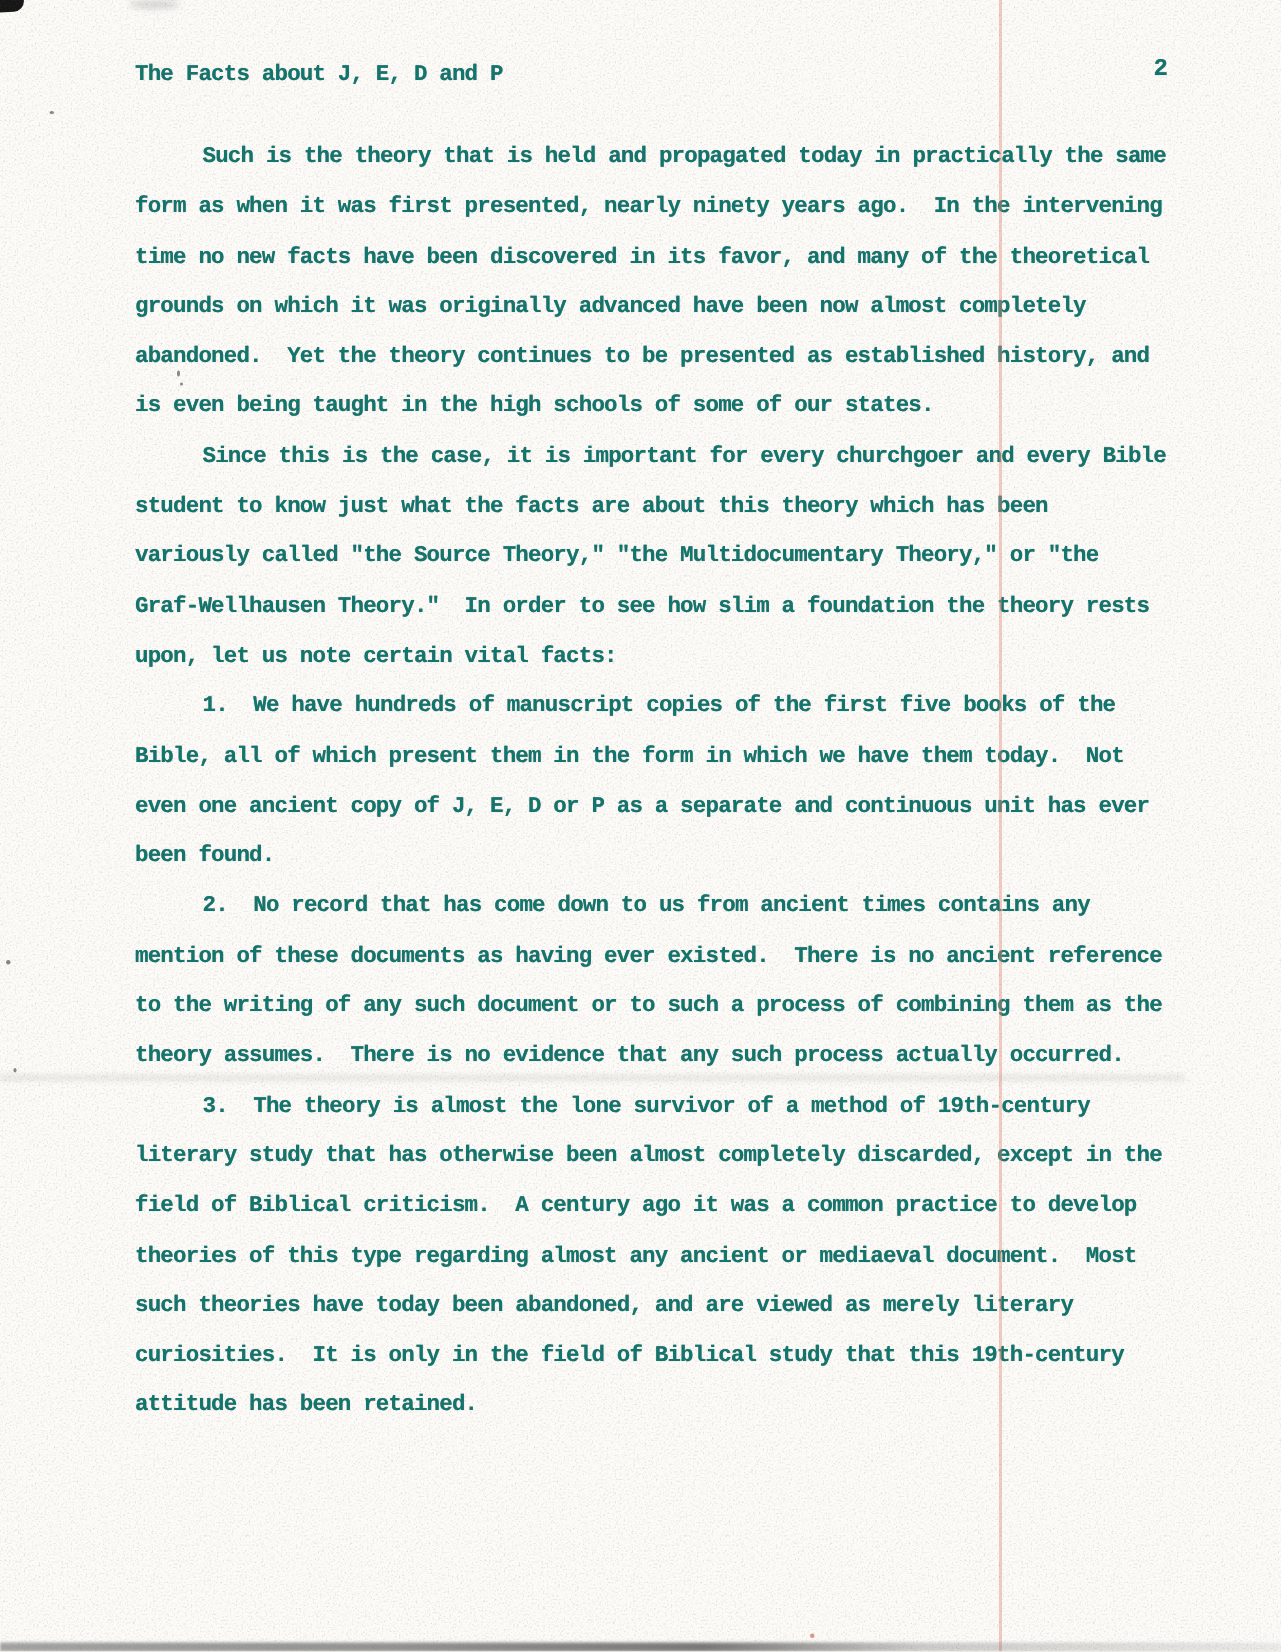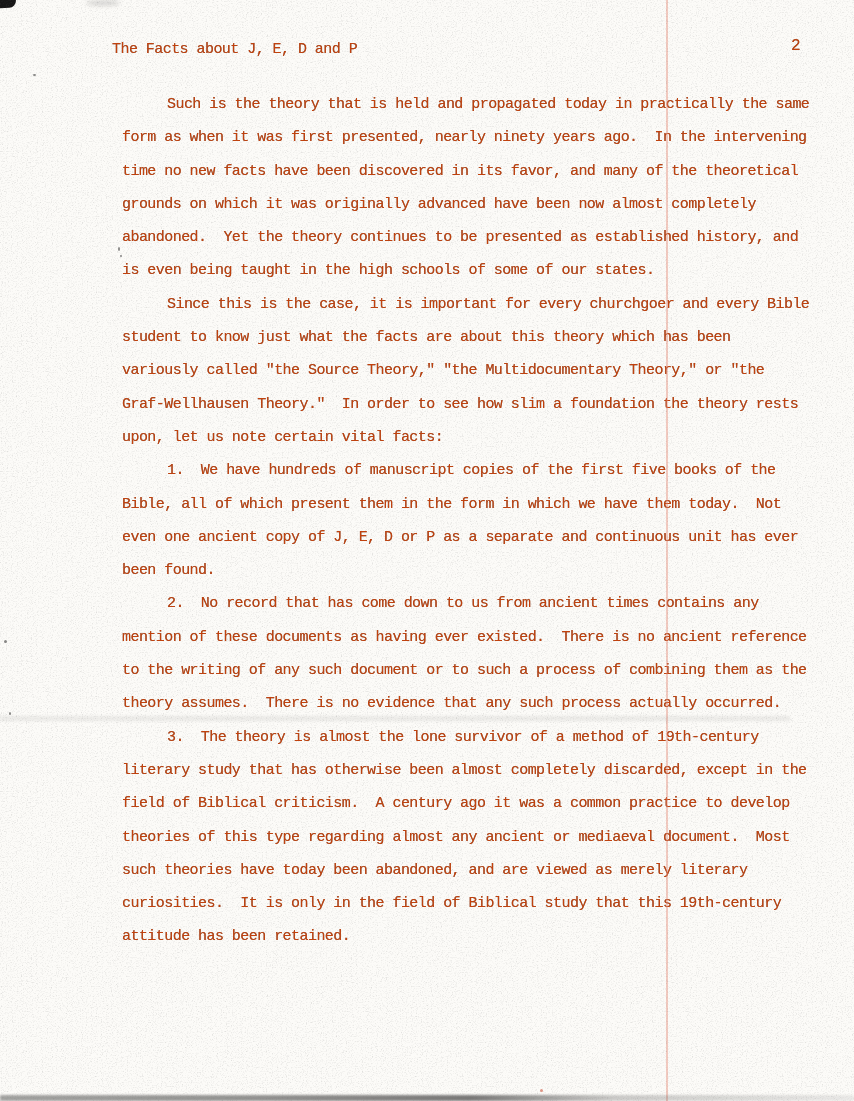--- a/index.html
+++ b/index.html
@@ -12,42 +12,41 @@
     width: 854px;
     height: 1101px;
     background: #fcfbf8;
     overflow: hidden;
     font-family: "Liberation Mono", "DejaVu Sans Mono", monospace;
     color: #272727;
   }
   
   .typed {
     font-size: 15px;
-    font-weight: 400;
+    font-weight: 700;
     letter-spacing: -0.55px;
-    color: #c2410c;
+    color: #0f766e;
     text-shadow: 0 0 0.5px rgba(25,25,25,0.55);
     white-space: pre;
-    margin-left: 22px;
   }
   .doc-header {
     position: absolute;
     top: 41px;
     left: 90px;
   }
   .page-number {
     position: absolute;
     top: 37px;
     left: 769px;
     font-size: 16px;
   }
   .doc-body {
     position: absolute;
     top: 88px;
-    left: 100px;
+    left: 90px;
     width: 720px;
   }
   .paragraph { margin: 0; padding: 0; }
   .line {
     line-height: 33.3px;
     height: 33.3px;
   }
   .line.indent { padding-left: 45px; }
 
   

